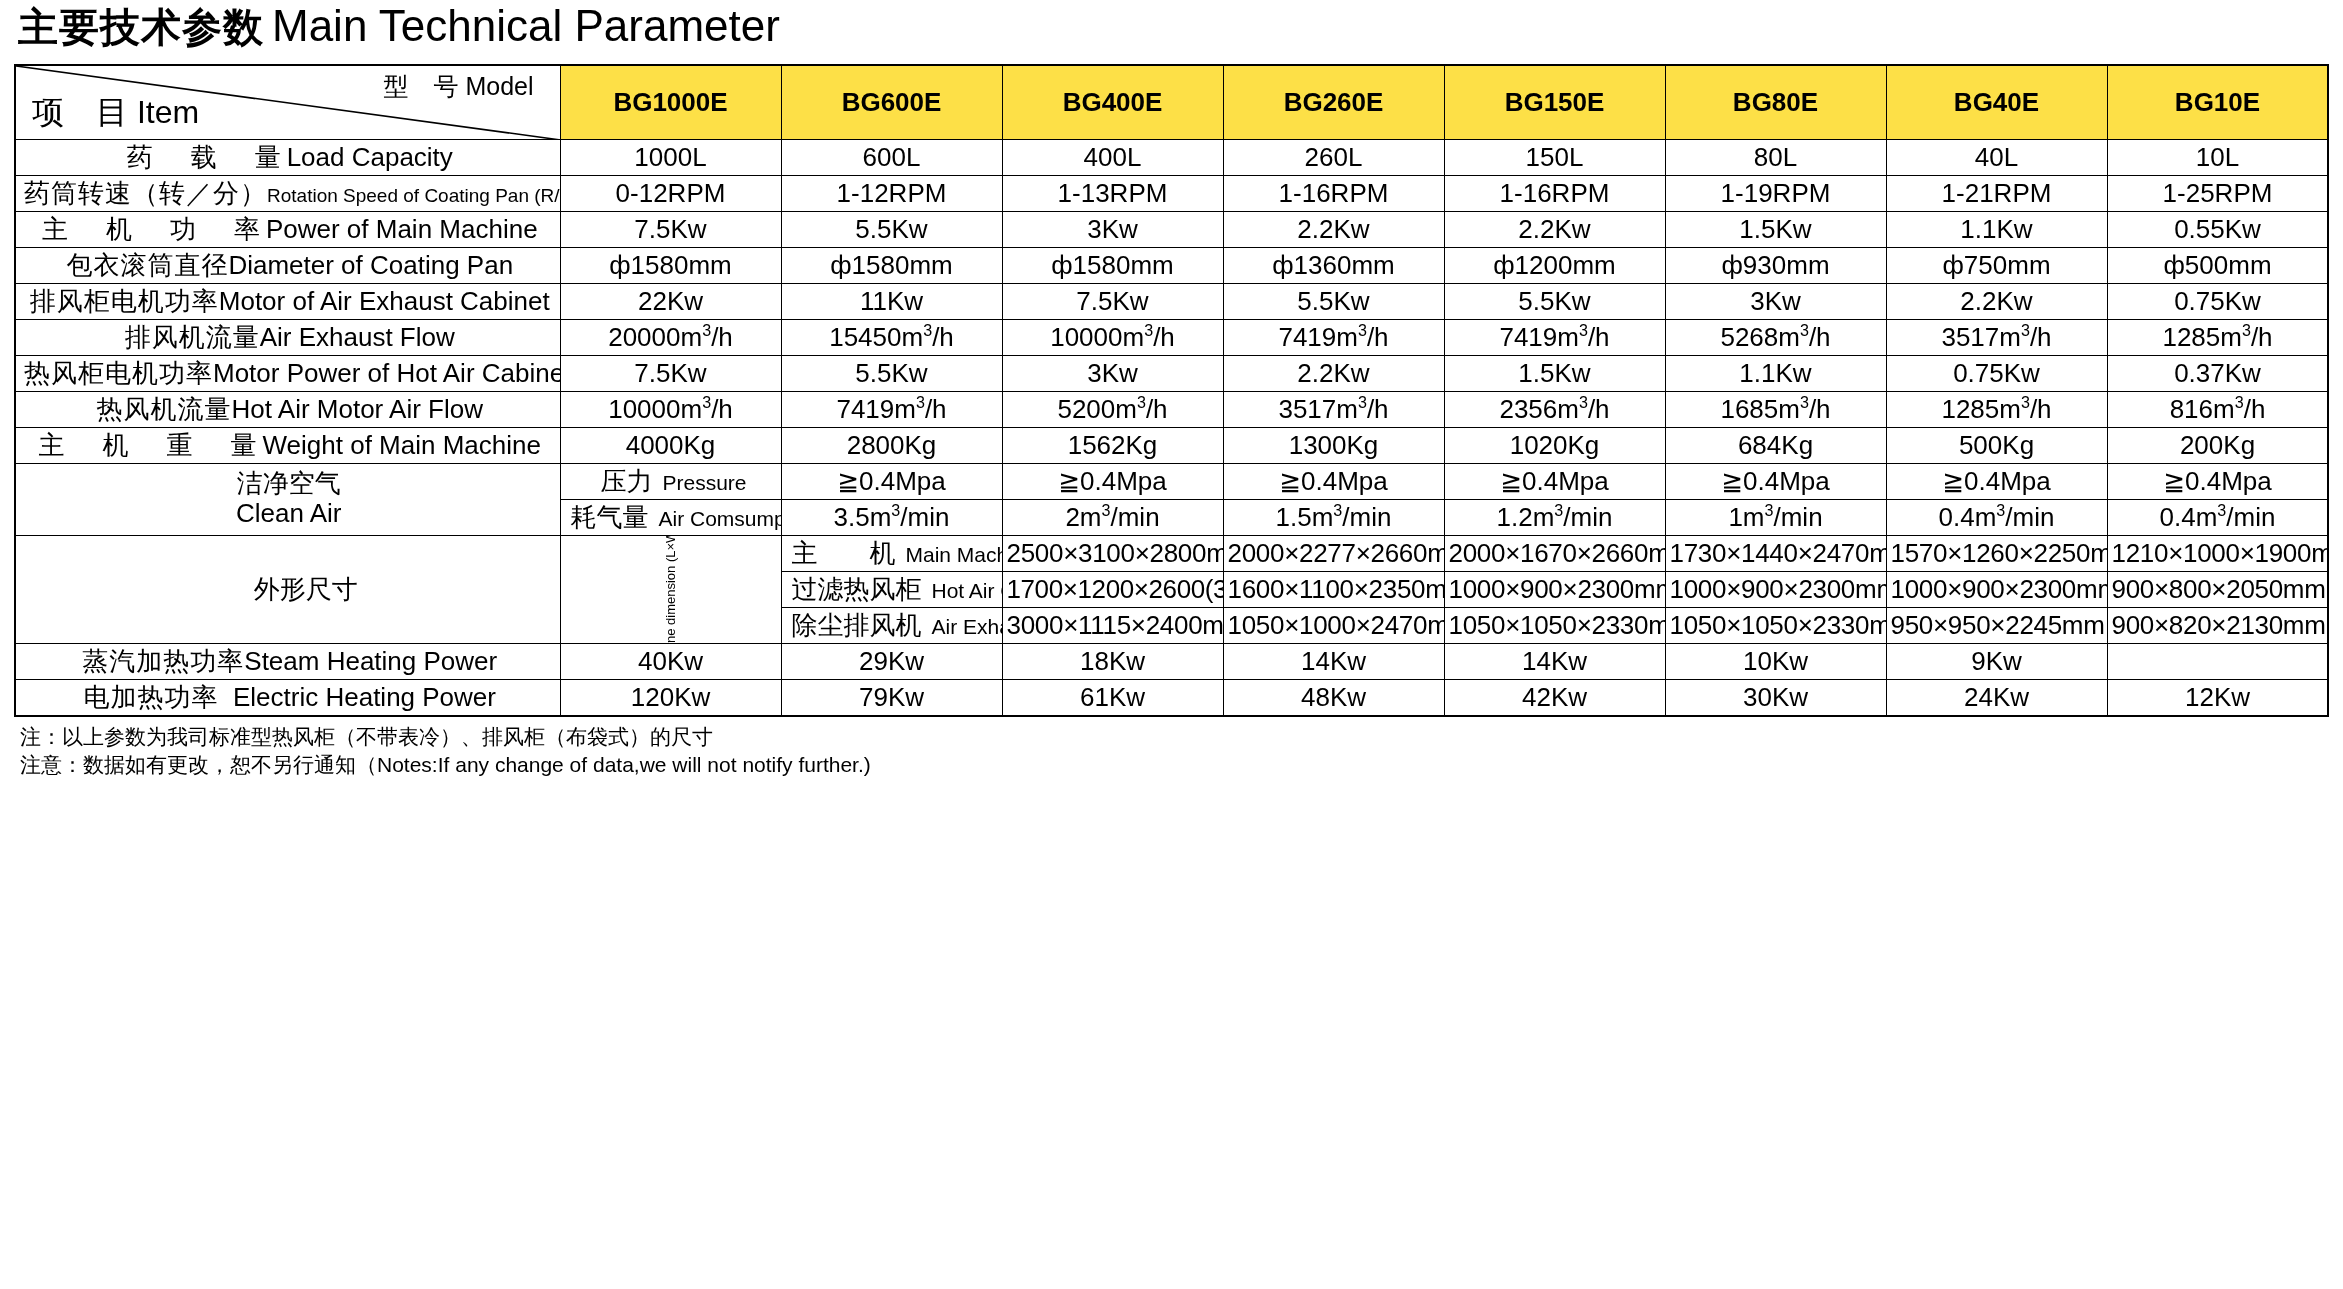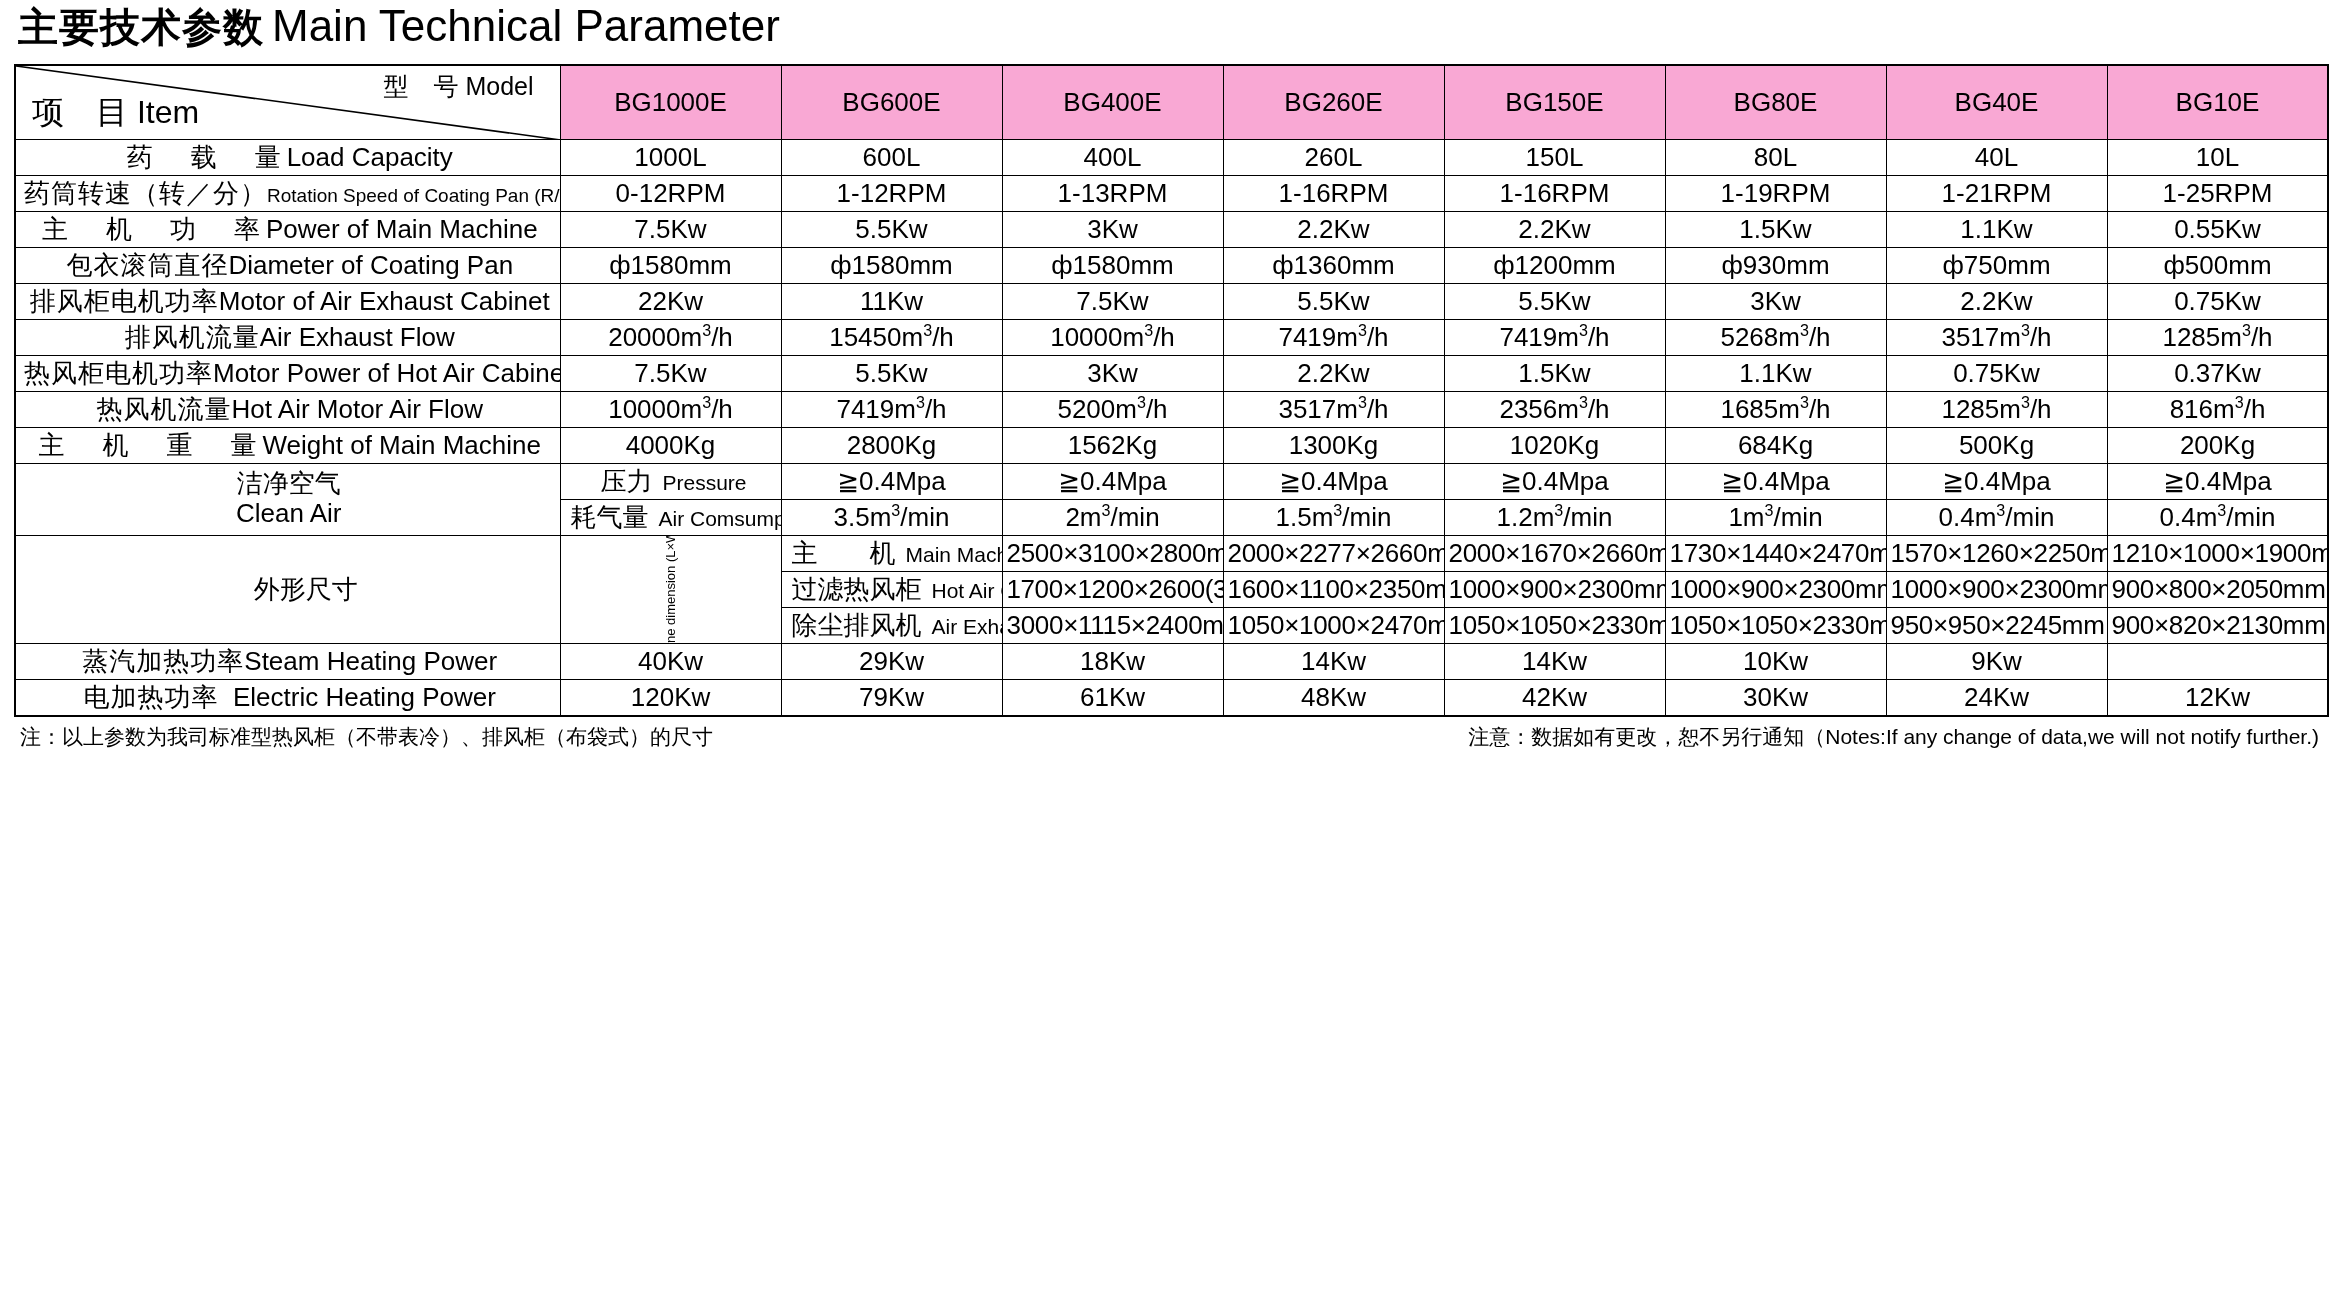--- a/index.html
+++ b/index.html
@@ -83,24 +83,24 @@
   }
   .corner .item-lab {
     position: absolute;
     left: 16px;
     bottom: 4px;
     font-size: 32px;
     white-space: nowrap;
   }
 
   .model-head {
-    font-weight: normal;
+    font-weight: bold;
     font-size: 31px;
     height: 74px !important;
-    background: #f9a8d4;
+    background: #fde047;
   }
   .item-cell {
     text-align: left;
     padding-left: 8px !important;
     font-size: 25px;
   }
   .item-cell .cn { letter-spacing: 1px; }
   .item-cell .sp { letter-spacing: 6px; }
   .item-cell .small { font-size: 19px; }
   .val { font-size: 27px; }
@@ -149,20 +149,21 @@
     white-space: nowrap;
     font-size: 13px;
   }
 
   
   .footer {
     display: flex;
     justify-content: space-between;
     font-size: 21px;
     padding: 6px 10px 0 6px;
+    flex-direction: column;
   }
   .footer .right { white-space: nowrap; }
 </style>
 </head>
 <body>
 
 <div class="page">
 
   <div class="title-row">
     <span class="title-cn">主要技术参数</span>

